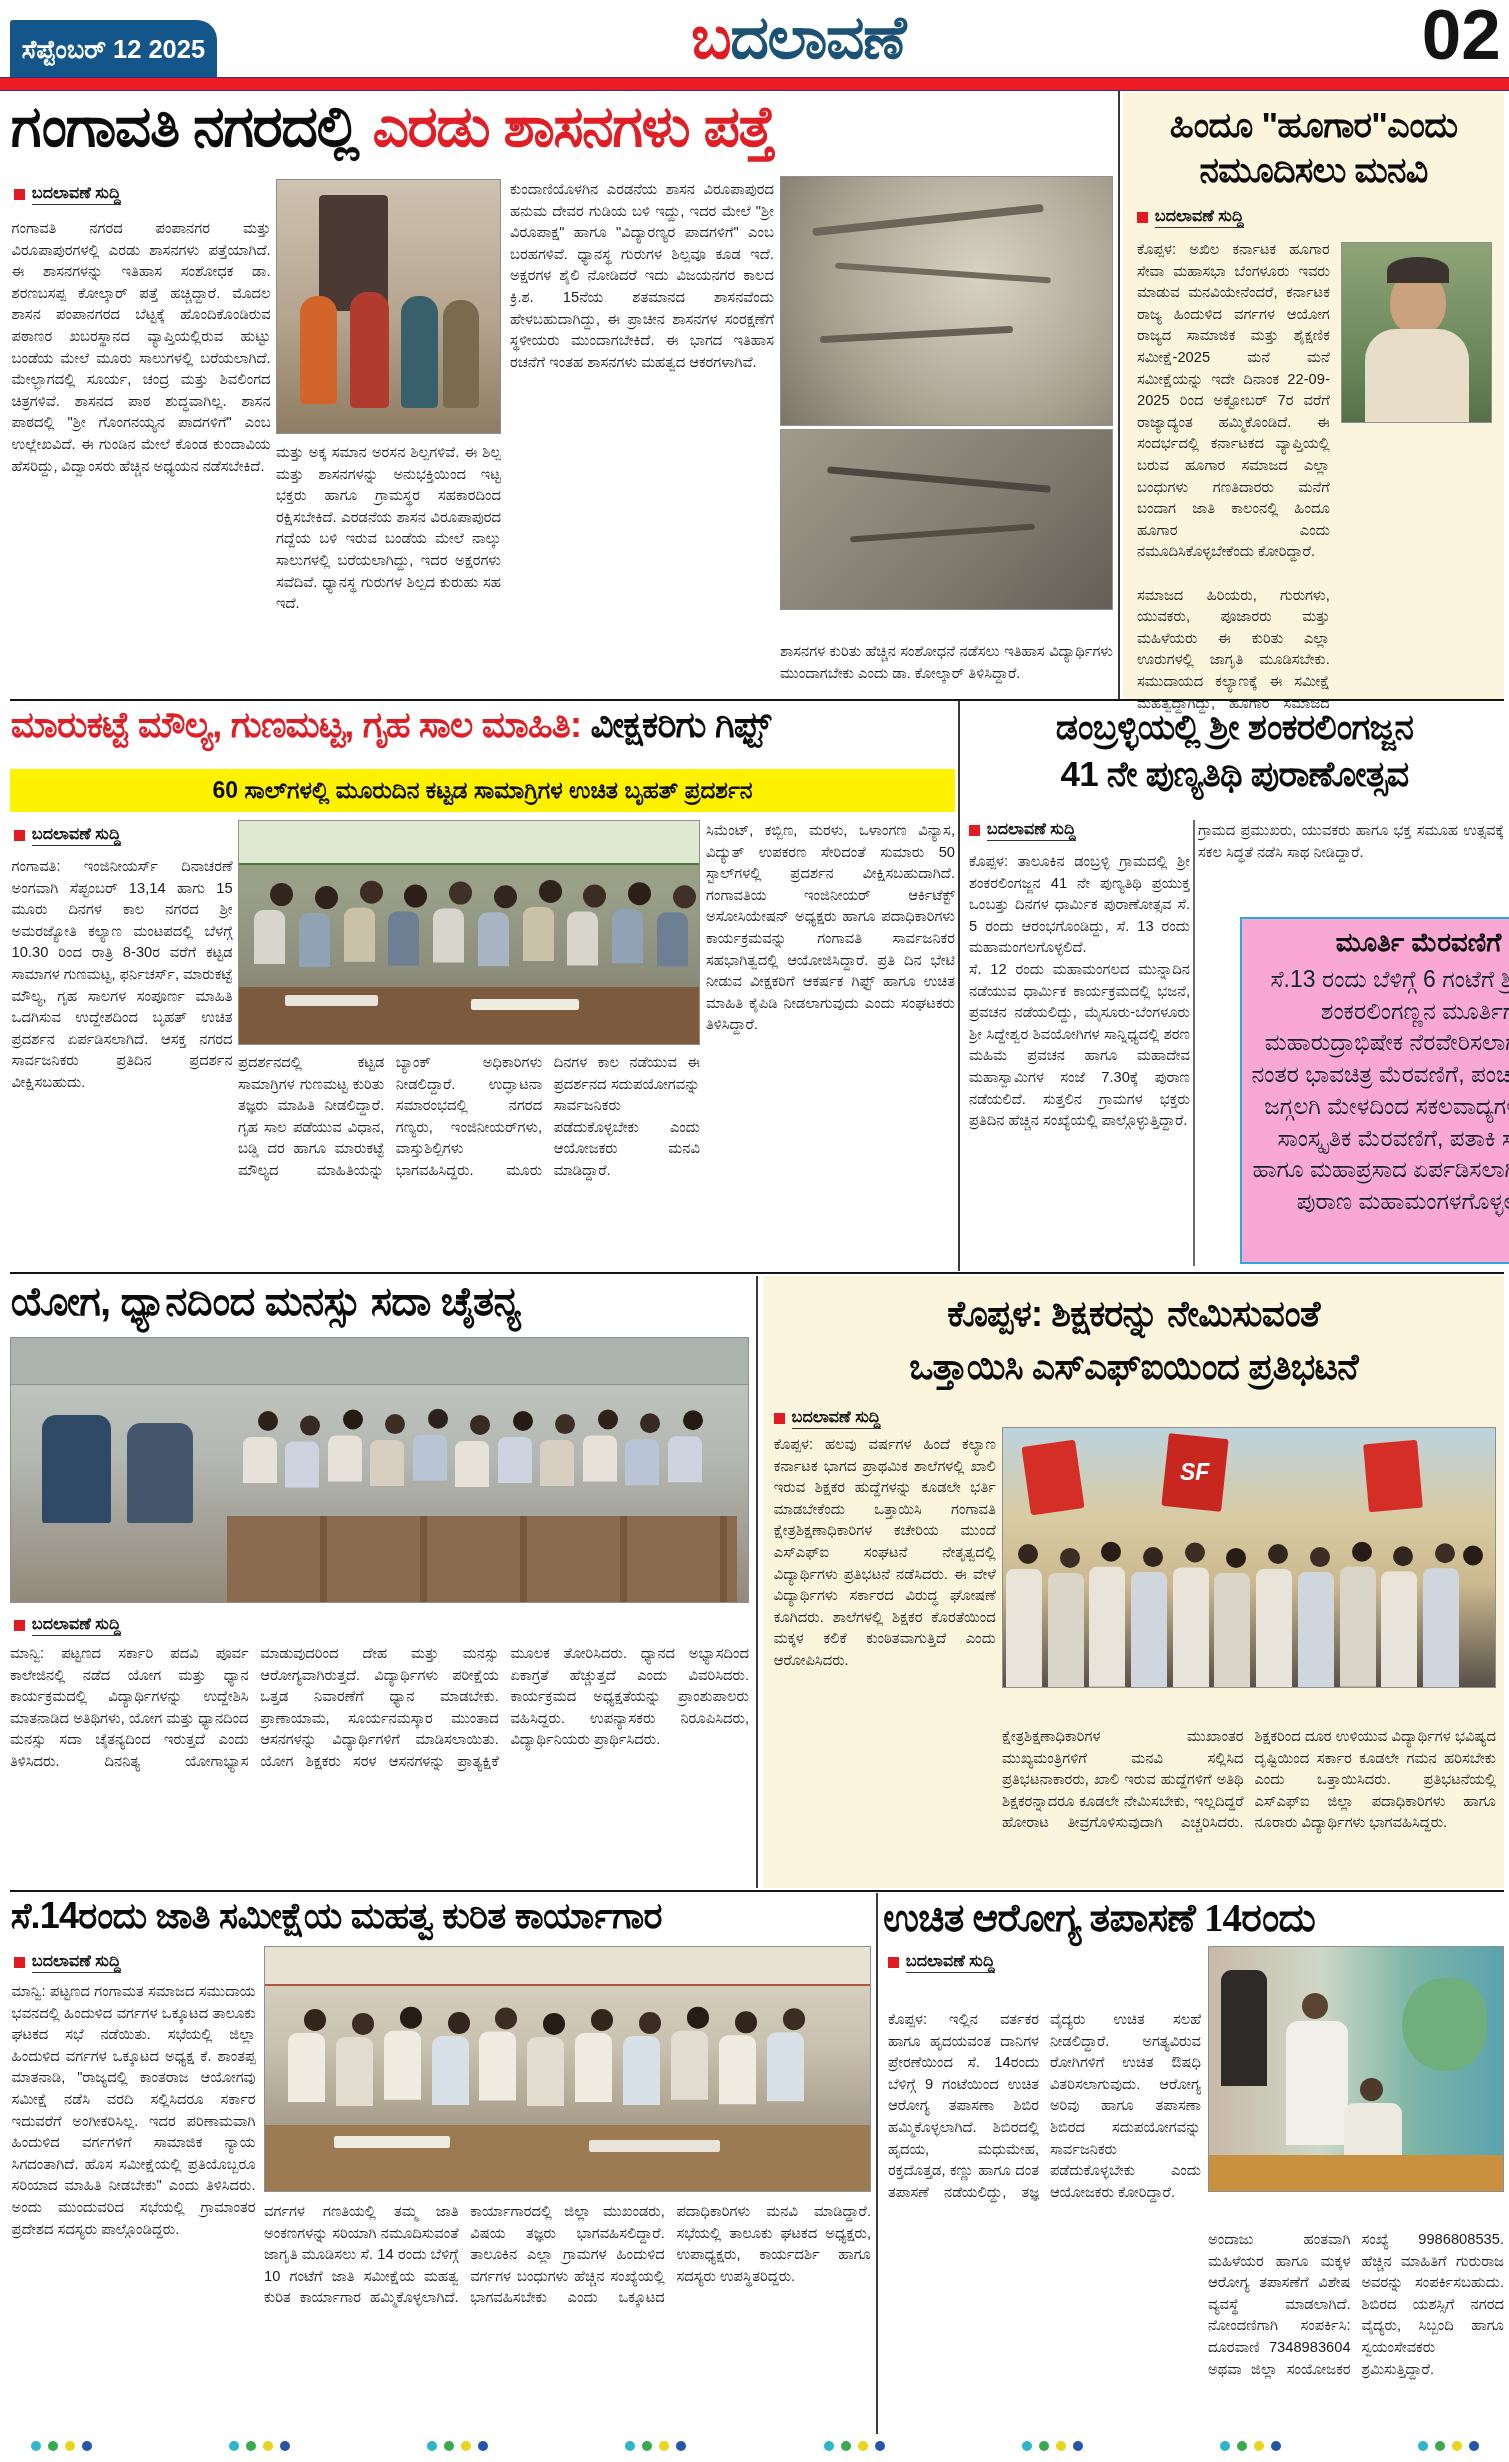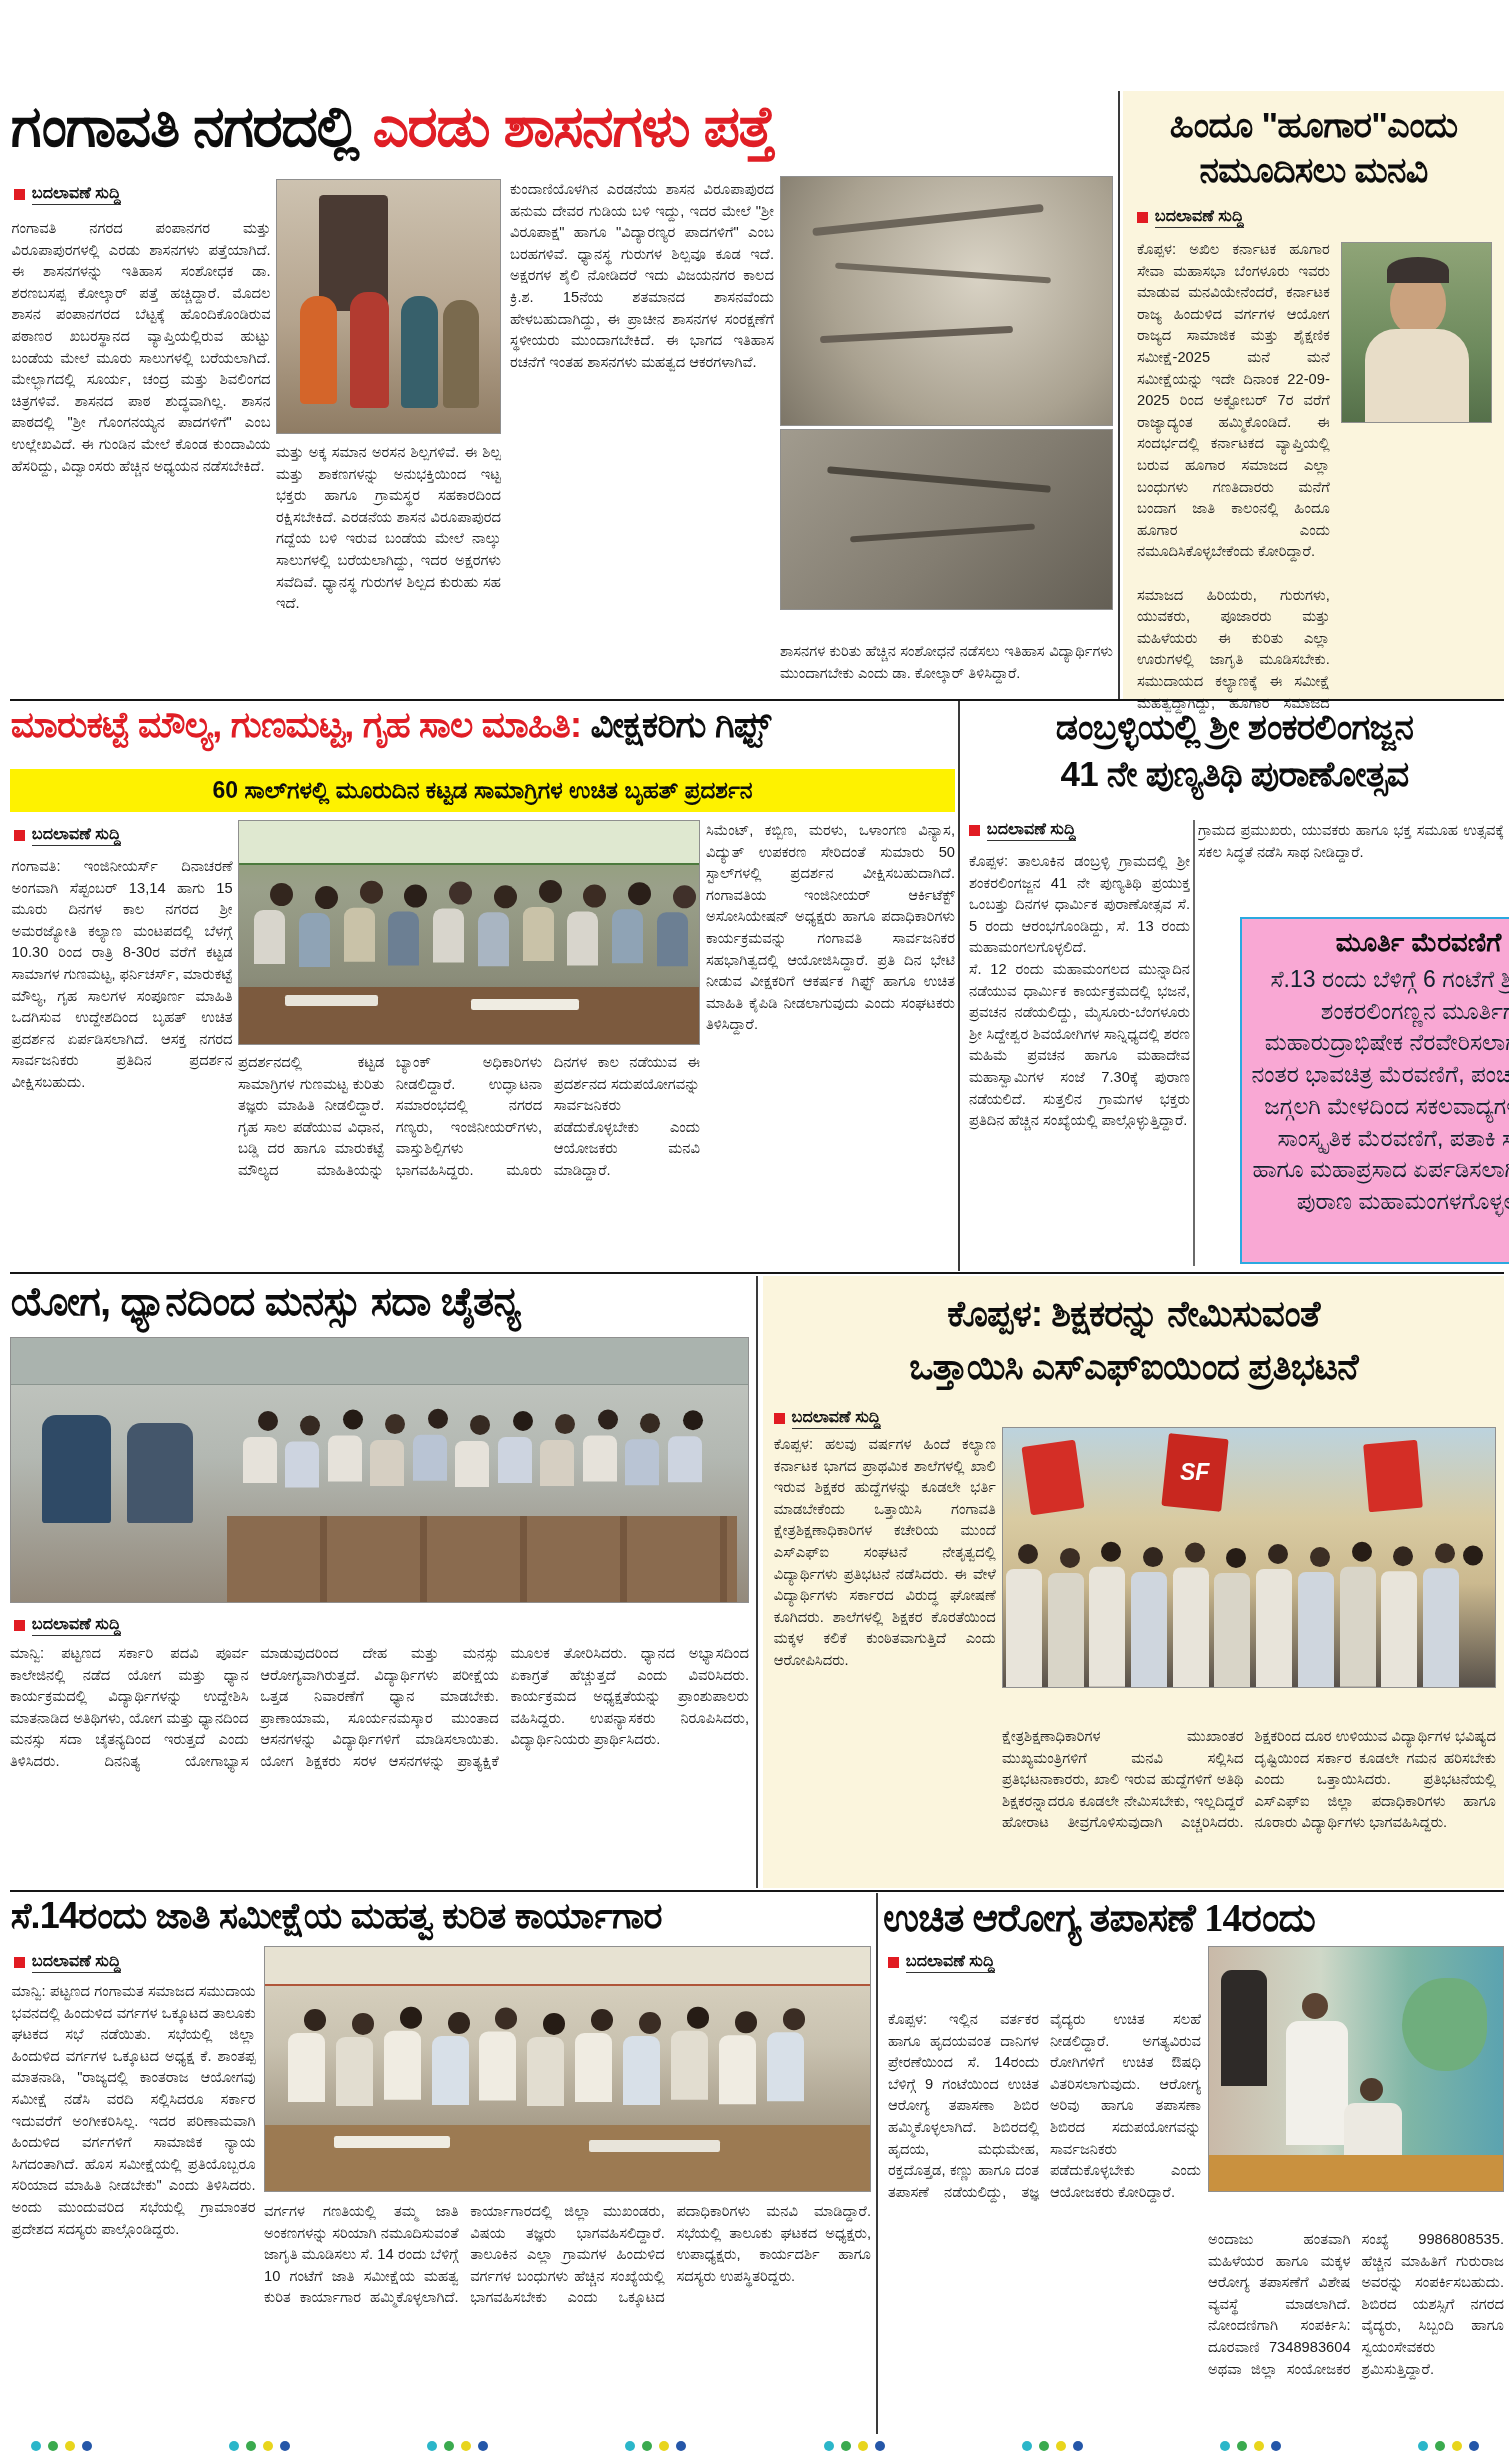--- a/index.html
+++ b/index.html
@@ -23,40 +23,50 @@
   .dots{display:flex;justify-content:space-between;align-items:center;}
   .dg{display:flex;gap:7px;}
   .dot{width:10px;height:10px;border-radius:50%;}
   .d1{background:#2bb6c9;}.d2{background:#3aaa4e;}.d3{background:#e8d51c;}.d4{background:#2456a8;}
 </style>
 </head>
 <body>
 
 <div class="page">
 
+  <div class="abs" style="left:0;top:0;width:1510px;height:91px;">
+    <div class="abs" style="left:10px;top:20px;width:207px;height:59px;background:#15568a;border-radius:3.1px 20px 3.1px 3.1px;display:flex;align-items:center;justify-content:center;">
+      <span style="color:#ffffff;font-weight:700;font-size:25.5px;letter-spacing:0;">ಸೆಪ್ಟೆಂಬರ್ 12 2025</span>
+    </div>
+    <div class="abs" style="left:691px;top:3.1px;font-size:60px;font-weight:800;letter-spacing:-1.5px;">
+      <span style="color:#e11b22;">ಬ</span><span style="color:#1b5276;">ದಲಾವಣೆ</span>
+    </div>
+    <div class="abs" style="right:9.3px;top:-6.2px;font-size:71px;font-weight:700;color:#141414;">02</div>
+    <div class="abs" style="left:0;top:77px;width:1510px;height:12.4px;background:#ed1c24;border-top:1.5px solid #2e3192;border-bottom:1.5px solid #2e3192;"></div>
+  </div>
 
   <div>
     <div class="abs hl nowrap" style="left:10.8px;top:93px;font-size:57px;letter-spacing:-1.5px;">
       <span>ಗಂಗಾವತಿ ನಗರದಲ್ಲಿ</span>
       <span class="red">ಎರಡು ಶಾಸನಗಳು ಪತ್ತೆ</span>
     </div>
     <div class="abs byline" style="left:14px;top:184px;">
       <span class="sq"></span>
       <span class="bt">ಬದಲಾವಣೆ ಸುದ್ದಿ</span>
     </div>
     <div class="abs body-txt" style="left:11.6px;top:218px;width:259px;height:477px;">ಗಂಗಾವತಿ ನಗರದ ಪಂಪಾನಗರ ಮತ್ತು ವಿರೂಪಾಪುರಗಳಲ್ಲಿ ಎರಡು ಶಾಸನಗಳು ಪತ್ತೆಯಾಗಿದೆ. ಈ ಶಾಸನಗಳನ್ನು ಇತಿಹಾಸ ಸಂಶೋಧಕ ಡಾ. ಶರಣಬಸಪ್ಪ ಕೋಲ್ಕಾರ್ ಪತ್ತೆ ಹಚ್ಚಿದ್ದಾರೆ. ಮೊದಲ ಶಾಸನ ಪಂಪಾನಗರದ ಬೆಟ್ಟಕ್ಕೆ ಹೊಂದಿಕೊಂಡಿರುವ ಪಠಾಣರ ಖಬರಸ್ಥಾನದ ವ್ಯಾಪ್ತಿಯಲ್ಲಿರುವ ಹುಟ್ಟು ಬಂಡೆಯ ಮೇಲೆ ಮೂರು ಸಾಲುಗಳಲ್ಲಿ ಬರೆಯಲಾಗಿದೆ. ಮೇಲ್ಭಾಗದಲ್ಲಿ ಸೂರ್ಯ, ಚಂದ್ರ ಮತ್ತು ಶಿವಲಿಂಗದ ಚಿತ್ರಗಳಿವೆ. ಶಾಸನದ ಪಾಠ ಶುದ್ಧವಾಗಿಲ್ಲ. ಶಾಸನ ಪಾಠದಲ್ಲಿ "ಶ್ರೀ ಗೊಂಗನಯ್ಯನ ಪಾದಗಳಿಗೆ" ಎಂಬ ಉಲ್ಲೇಖವಿದೆ. ಈ ಗುಂಡಿನ ಮೇಲೆ ಕೊಂಡ ಕುಂದಾವಿಯ ಹೆಸರಿದ್ದು, ವಿದ್ವಾಂಸರು ಹೆಚ್ಚಿನ ಅಧ್ಯಯನ ನಡೆಸಬೇಕಿದೆ.</div>
 
     <div class="abs ph" style="left:276px;top:179px;width:225px;height:255px;background:linear-gradient(180deg,#cdc2b0 0%,#b5a48e 55%,#8f7c64 100%);">
       <i style="left:42px;top:15.4px;width:69px;height:116px;background:#4a3a33;border-radius:4.6px;"></i>
       <i style="left:23px;top:116px;width:37px;height:108px;background:#d4652a;border-radius:17px 17px 4.6px 4.6px;"></i>
       <i style="left:73px;top:112px;width:39px;height:116px;background:#b23b30;border-radius:17px 17px 4.6px 4.6px;"></i>
       <i style="left:124px;top:116px;width:37px;height:112px;background:#37606b;border-radius:17px 17px 4.6px 4.6px;"></i>
       <i style="left:166px;top:120px;width:36px;height:108px;background:#7a6a4e;border-radius:17px 17px 4.6px 4.6px;"></i>
     </div>
-    <div class="abs body-txt" style="left:276px;top:442px;width:225px;height:253px;">ಮತ್ತು ಅಕ್ಕ ಸಮಾನ ಅರಸನ ಶಿಲ್ಪಗಳಿವೆ. ಈ ಶಿಲ್ಪ ಮತ್ತು ಶಾಕಣಗಳನ್ನು ಅನುಭಕ್ತಿಯಿಂದ ಇಟ್ಟ ಭಕ್ತರು ಹಾಗೂ ಗ್ರಾಮಸ್ಥರ ಸಹಕಾರದಿಂದ ರಕ್ಷಿಸಬೇಕಿದೆ. ಎರಡನೆಯ ಶಾಸನ ವಿರೂಪಾಪುರದ ಗದ್ದೆಯ ಬಳಿ ಇರುವ ಬಂಡೆಯ ಮೇಲೆ ನಾಲ್ಕು ಸಾಲುಗಳಲ್ಲಿ ಬರೆಯಲಾಗಿದ್ದು, ಇದರ ಅಕ್ಷರಗಳು ಸವೆದಿವೆ. ಧ್ಯಾನಸ್ಥ ಗುರುಗಳ ಶಿಲ್ಪದ ಕುರುಹು ಸಹ ಇದೆ.</div>
+    <div class="abs body-txt" style="left:276px;top:442px;width:225px;height:253px;">ಮತ್ತು ಅಕ್ಕ ಸಮಾನ ಅರಸನ ಶಿಲ್ಪಗಳಿವೆ. ಈ ಶಿಲ್ಪ ಮತ್ತು ಶಾಸನಗಳನ್ನು ಅನುಭಕ್ತಿಯಿಂದ ಇಟ್ಟ ಭಕ್ತರು ಹಾಗೂ ಗ್ರಾಮಸ್ಥರ ಸಹಕಾರದಿಂದ ರಕ್ಷಿಸಬೇಕಿದೆ. ಎರಡನೆಯ ಶಾಸನ ವಿರೂಪಾಪುರದ ಗದ್ದೆಯ ಬಳಿ ಇರುವ ಬಂಡೆಯ ಮೇಲೆ ನಾಲ್ಕು ಸಾಲುಗಳಲ್ಲಿ ಬರೆಯಲಾಗಿದ್ದು, ಇದರ ಅಕ್ಷರಗಳು ಸವೆದಿವೆ. ಧ್ಯಾನಸ್ಥ ಗುರುಗಳ ಶಿಲ್ಪದ ಕುರುಹು ಸಹ ಇದೆ.</div>
 
     <div class="abs body-txt" style="left:510px;top:179px;width:264px;height:516px;">ಕುಂದಾಣಿಯೊಳಗಿನ ಎರಡನೆಯ ಶಾಸನ ವಿರೂಪಾಪುರದ ಹನುಮ ದೇವರ ಗುಡಿಯ ಬಳಿ ಇದ್ದು, ಇದರ ಮೇಲೆ "ಶ್ರೀ ವಿರೂಪಾಕ್ಷ" ಹಾಗೂ "ವಿದ್ಯಾರಣ್ಯರ ಪಾದಗಳಿಗೆ" ಎಂಬ ಬರಹಗಳಿವೆ. ಧ್ಯಾನಸ್ಥ ಗುರುಗಳ ಶಿಲ್ಪವೂ ಕೂಡ ಇದೆ. ಅಕ್ಷರಗಳ ಶೈಲಿ ನೋಡಿದರೆ ಇದು ವಿಜಯನಗರ ಕಾಲದ ಕ್ರಿ.ಶ. 15ನೆಯ ಶತಮಾನದ ಶಾಸನವೆಂದು ಹೇಳಬಹುದಾಗಿದ್ದು, ಈ ಪ್ರಾಚೀನ ಶಾಸನಗಳ ಸಂರಕ್ಷಣೆಗೆ ಸ್ಥಳೀಯರು ಮುಂದಾಗಬೇಕಿದೆ. ಈ ಭಾಗದ ಇತಿಹಾಸ ರಚನೆಗೆ ಇಂತಹ ಶಾಸನಗಳು ಮಹತ್ವದ ಆಕರಗಳಾಗಿವೆ.</div>
 
     <div class="abs ph" style="left:780px;top:176px;width:333px;height:250px;background:radial-gradient(circle at 60% 40%,#d9d3c5 0%,#aaa291 60%,#7c7567 100%);">
       <i style="left:31px;top:39px;width:232px;height:7.7px;background:#6c655a;transform:rotate(-6deg);border-radius:3.9px;"></i>
       <i style="left:54px;top:93px;width:216px;height:6.2px;background:#716a5e;transform:rotate(4deg);border-radius:3.1px;"></i>
       <i style="left:39px;top:154px;width:193px;height:7px;background:#675f55;transform:rotate(-3deg);border-radius:3.1px;"></i>
     </div>
     <div class="abs ph" style="left:780px;top:429px;width:333px;height:181px;background:linear-gradient(135deg,#a19b8e 0%,#837d71 55%,#645f55 100%);">
       <i style="left:46px;top:46px;width:224px;height:7px;background:#4d483f;transform:rotate(5deg);border-radius:3.1px;"></i>

